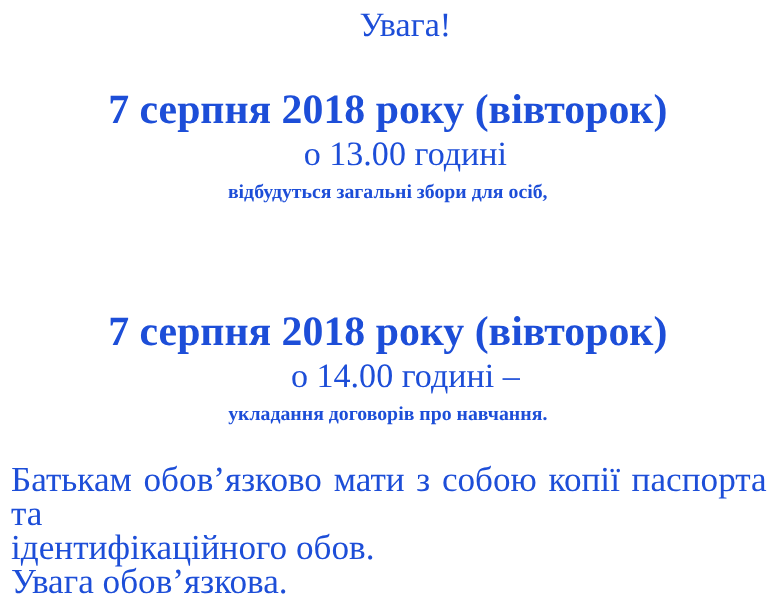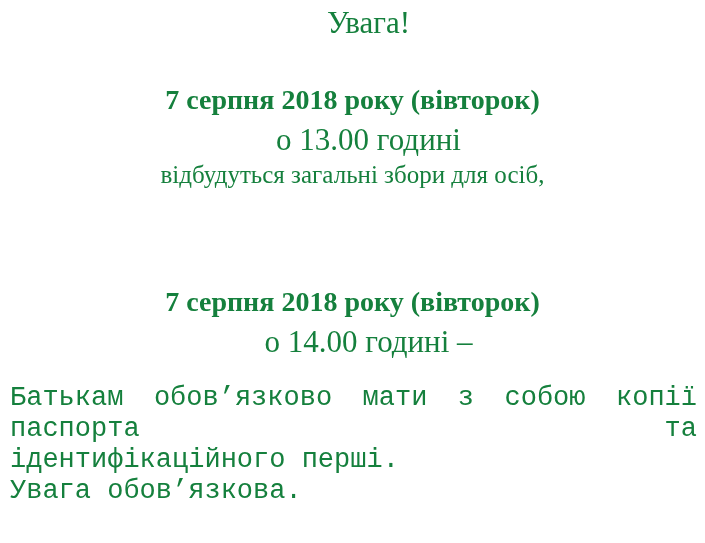--- a/index.html
+++ b/index.html
@@ -7,61 +7,61 @@
     padding: 0;
     background: #ffffff;
   }
   .slide {
     position: relative;
     width: 705px;
     height: 543px;
     background: #ffffff;
     overflow: hidden;
     font-family: "Liberation Serif", "DejaVu Serif", serif;
-    color: #15803d;
+    color: #1d4ed8;
   }
   .center-line {
     text-align: center;
     white-space: pre;
   }
   .title {
     padding-top: 3px;
     font-size: 31px;
     line-height: 40px;
     position: relative;
     left: 16px;
   }
   .event-heading {
-    font-size: 28px;
+    font-size: 38px;
     font-weight: bold;
     line-height: 40px;
   }
   .heading-1 {
     margin-top: 37px;
   }
   .heading-2 {
     margin-top: 92px;
   }
   .event-time {
     font-size: 31px;
     line-height: 39px;
     position: relative;
     left: 16px;
   }
   .event-detail {
-    font-size: 25px;
+    font-size: 18px;
     line-height: 31px;
+    font-weight: bold;
   }
   .footer {
-    margin-top: 22px;
+    margin-top: 28px;
     margin-left: 10px;
     margin-right: 8px;
-    font-size: 27px;
+    font-size: 32px;
     line-height: 31px;
-    font-family: Liberation Mono, monospace;
   }
   .footer .justified {
     text-align: justify;
     text-align-last: justify;
   }
   .footer .plain {
     text-align: left;
   }
 </style>
 </head>
@@ -73,21 +73,22 @@
 
   <div class="section">
     <div class="center-line event-heading heading-1">7 серпня 2018 року (вівторок)</div>
     <div class="center-line event-time">о 13.00 годині</div>
     <div class="center-line event-detail">відбудуться загальні збори для осіб,</div>
   </div>
 
   <div class="section">
     <div class="center-line event-heading heading-2">7 серпня 2018 року (вівторок)</div>
     <div class="center-line event-time">о 14.00 годині –</div>
+    <div class="center-line event-detail">укладання договорів про навчання.</div>
   </div>
 
   <div class="footer">
     <div class="justified">Батькам обов’язково мати з собою копії паспорта та</div>
-    <div class="plain">ідентифікаційного перші.</div>
+    <div class="plain">ідентифікаційного обов.</div>
     <div class="plain">Увага обов’язкова.</div>
   </div>
 
 </div>
 
 </body></html>

